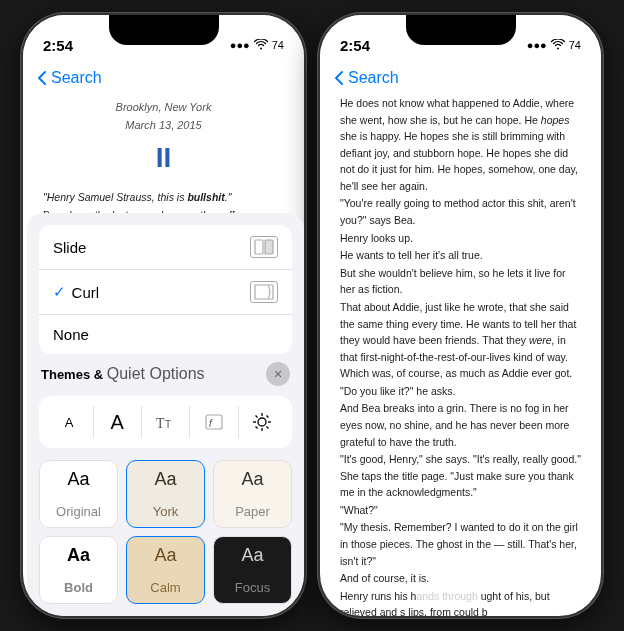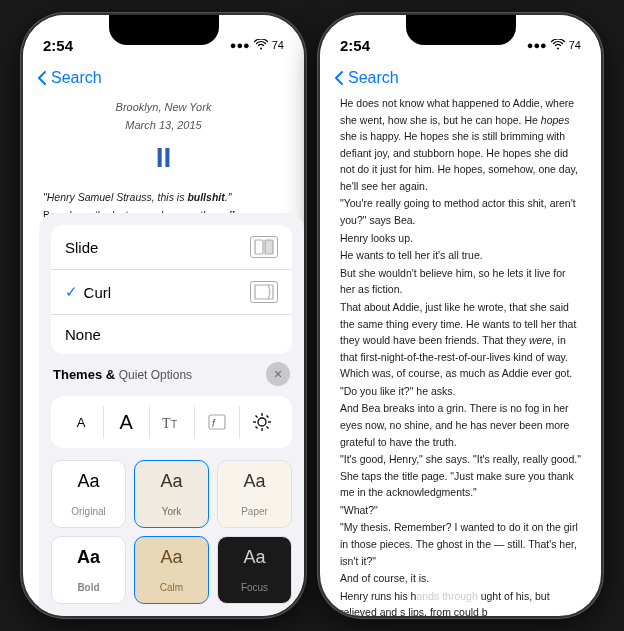--- a/index.html
+++ b/index.html
@@ -125,21 +125,21 @@
     }
 
     .book-text p {
       margin-bottom: 2px;
     }
 
     
     .panel-overlay {
       position: absolute;
       bottom: 0;
-      left: 16px;
+      left: 4px;
       right: 0;
       background: #f2f2f7;
       border-radius: 16px 16px 0 0;
       padding: 0;
       z-index: 10;
     }
 
     
     .transition-options {
       background: #fff;
@@ -267,21 +267,21 @@
       border-color: #007aff;
     }
 
     .theme-preview {
       font-size: 18px;
       font-weight: 500;
       margin-bottom: 2px;
     }
 
     .theme-name {
-      font-size: 10px;
+      font-size: 13px;
       color: #666;
     }
 
     
     .theme-original { background: #fff; color: #000; }
     .theme-quiet { background: #f5f0e8; color: #3a3020; }
     .theme-paper { background: #f8f5ef; color: #333; }
     .theme-bold { background: #fff; color: #000; font-weight: 700; }
     .theme-calm { background: #f0e8d8; color: #5a3e1b; }
     .theme-focus { background: #1a1a1a; color: #e0e0e0; }
@@ -370,21 +370,21 @@
                 <path d="M14 15 Q18 8 14 1" stroke="#aaa" fill="#f0f0f0" stroke-width="1"></path>
               </svg>
           </div>
         </div>
         <div class="transition-option">
           <span>None</span>
         </div>
       </div>
 
       <div class="themes-header">
-        <span class="themes-label">Themes &amp; <span style="font-weight:400;color:#555;font-size:12px;">Quiet Options</span></span>
+        <span class="themes-label">Themes &amp; <span style="font-weight:400;color:#555;font-size:16px;">Quiet Options</span></span>
         <div class="close-btn">×</div>
       </div>
 
       <div class="font-controls">
         <div class="font-btn small">A</div>
         <div class="font-divider"></div>
         <div class="font-btn large">A</div>
         <div class="font-divider"></div>
         <div class="font-icon">
           <svg width="22" height="20" viewBox="0 0 22 20">

